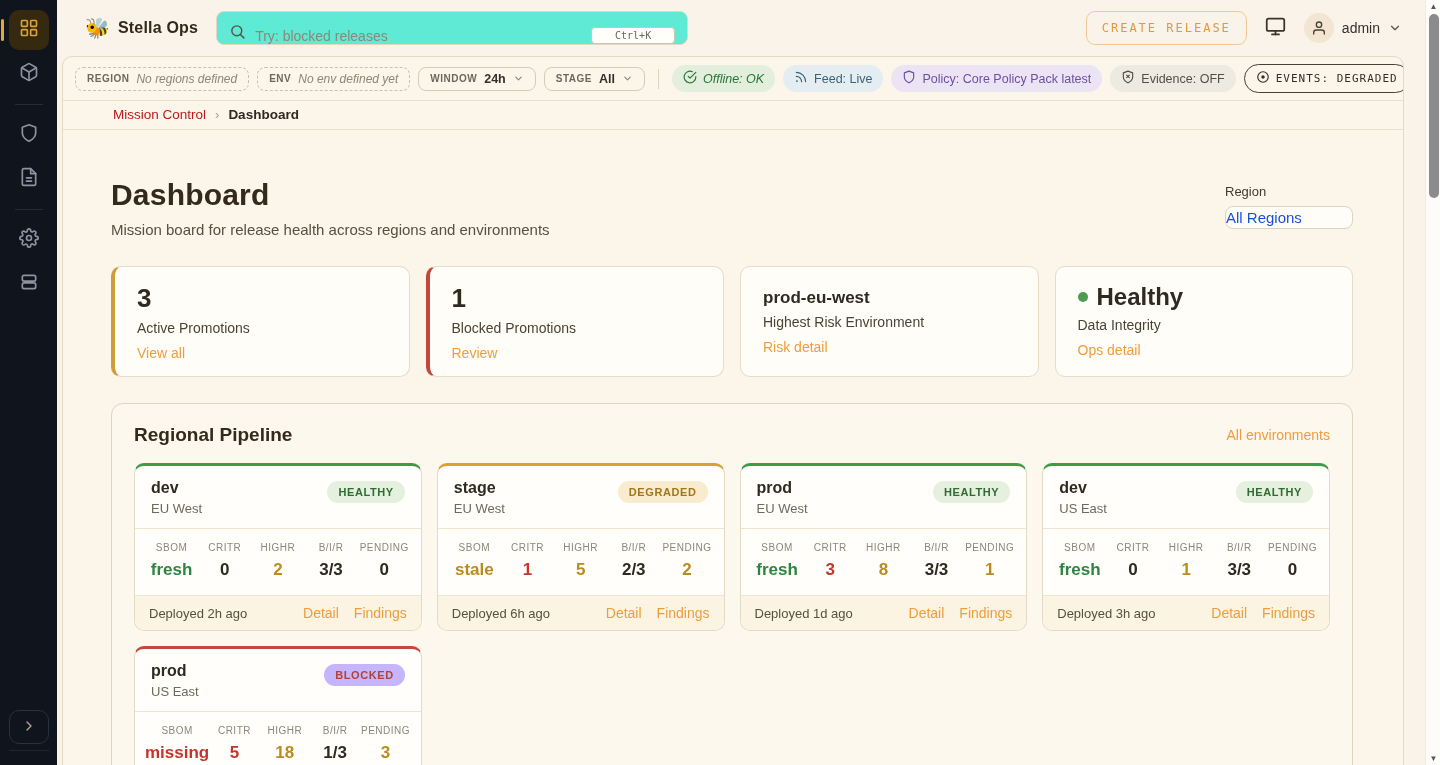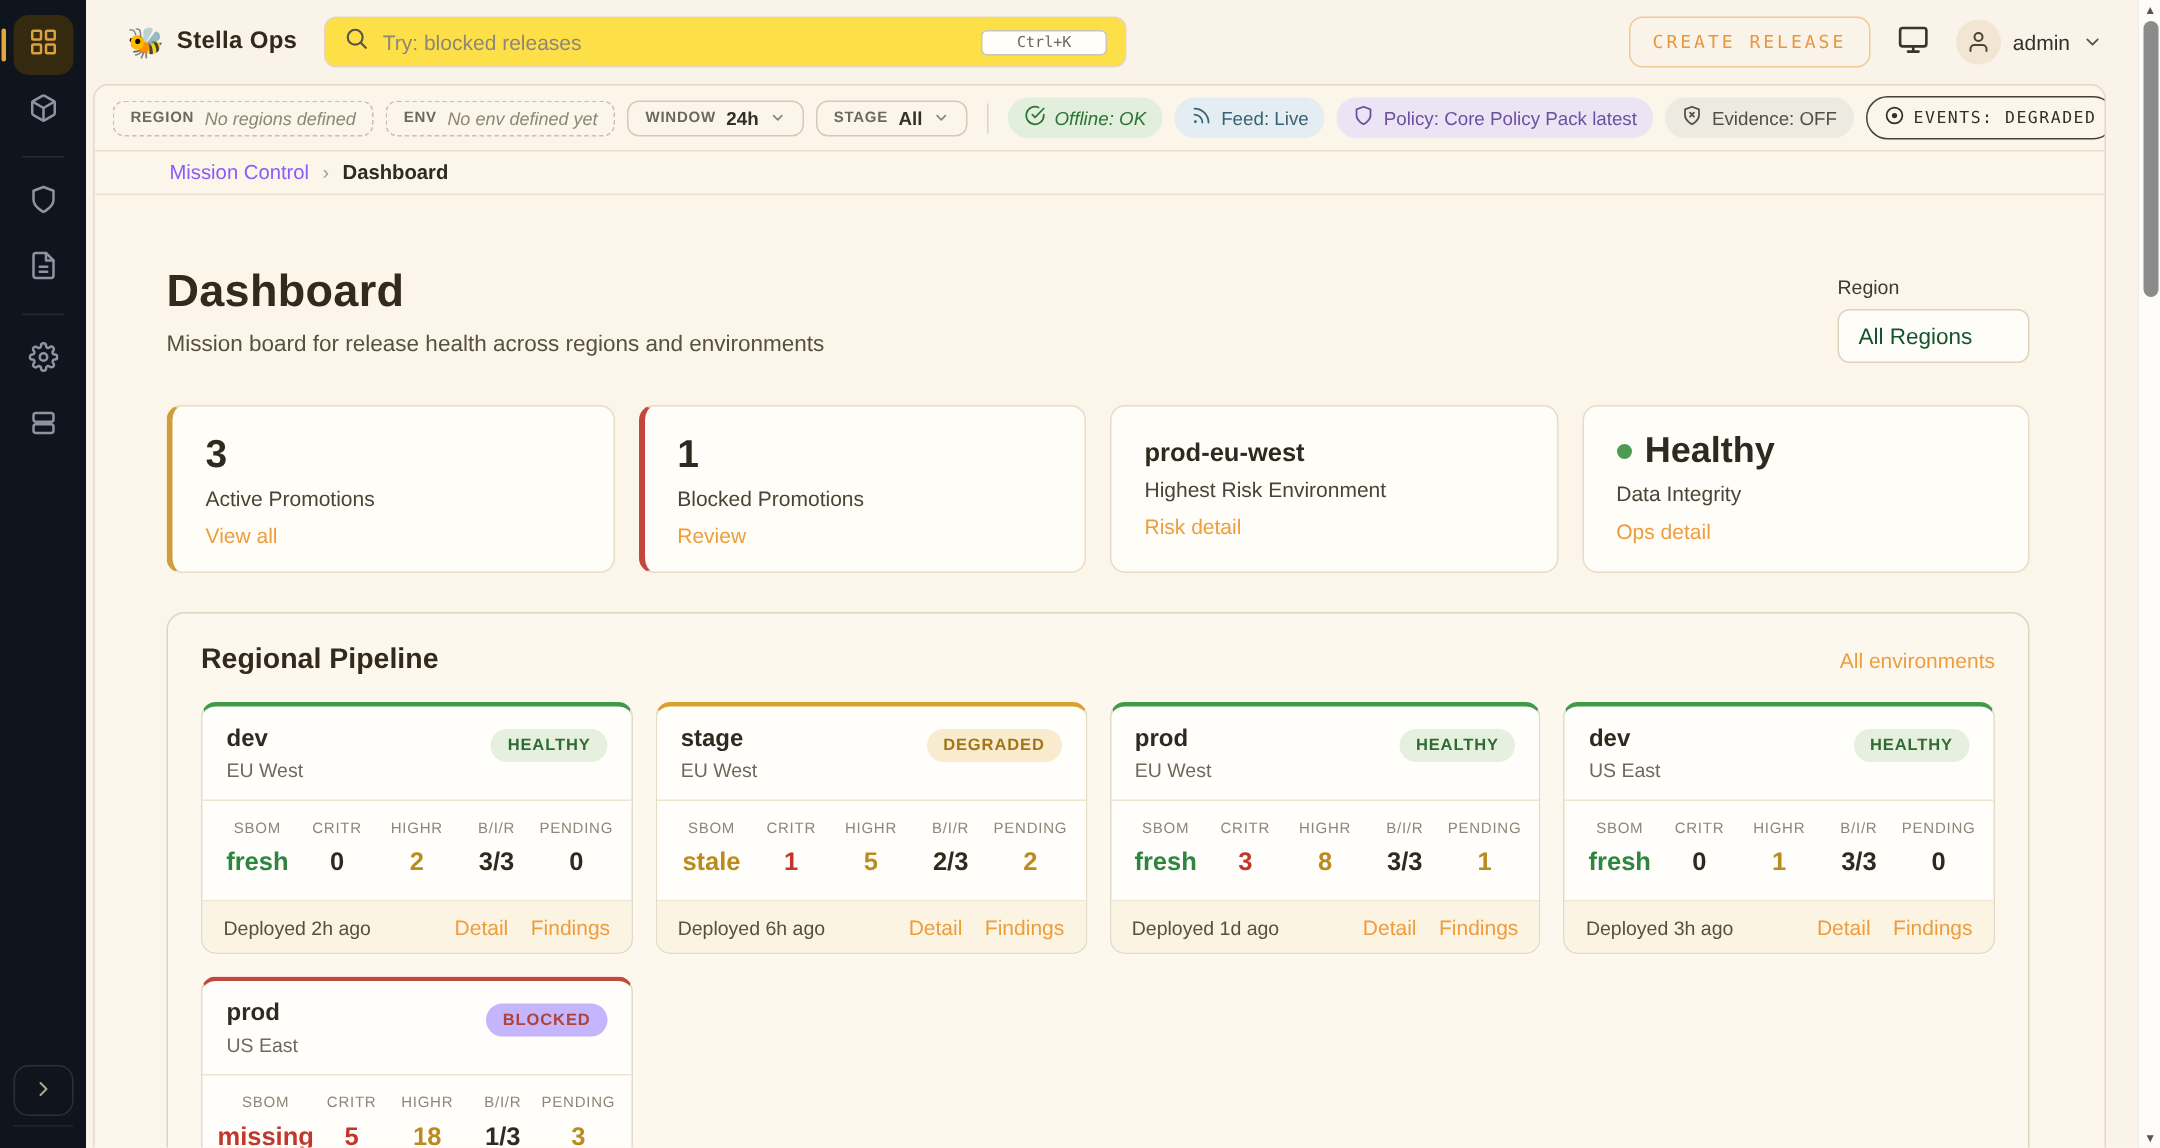--- a/index.html
+++ b/index.html
@@ -40,22 +40,22 @@
   .side-bottom-divider { width:40px; height:1px; background:#20252f; margin-bottom:14px; }
 
   
   .main { margin-left:57px; width:1369px; }
 
   
   .header { height:56px; display:flex; align-items:center; padding:0 24px 0 28px; }
   .logo-emoji { font-size:20px; margin-right:8px; }
   .app-title { font-size:16px; font-weight:bold; color:#33291a; margin-right:18px; letter-spacing:.2px; }
   .search {
-    width:535px; height:34px; border:1px solid #e2d7c3; border-radius:8px;
-    background:#fde047; display:flex; align-items:center; padding:0 12px; gap:9px;
+    width:472px; height:34px; border:1px solid #e2d7c3; border-radius:8px;
+    background:#5eead4; display:flex; align-items:flex-end; padding:0 12px; gap:9px;
   }
   .search svg { width:17px; height:17px; color:#5a5447; flex:0 0 auto; }
   .search input {
     border:none; outline:none; background:transparent; flex:1;
     font-size:14px; color:#4a4436; font-family:"Liberation Sans",sans-serif;
   }
   .search input::placeholder { color:#8e8778; }
   .kbd {
     font-family:"DejaVu Sans Mono", monospace; font-size:10px; color:#6b665a;
     border:1px solid #cdc4b2; border-radius:4px; padding:2px 23px; background:#fffef9;
@@ -108,35 +108,35 @@
   .status-pill[data-tone="outline"] {
     background:transparent; border:1.5px solid #454134; color:#33302a;
     font-family:"DejaVu Sans Mono", monospace; font-size:11px; font-weight:normal; letter-spacing:1px;
   }
 
   
   .breadcrumb {
     display:flex; align-items:center; gap:9px; padding:6px 12px 7px 50px;
     border-bottom:1px solid #e9dfcc; font-size:13.5px;
   }
-  .crumb { color:#8b5cf6; cursor:pointer; }
+  .crumb { color:#b91c1c; cursor:pointer; }
   .crumb-sep { color:#a79f8d; font-size:13px; }
   .crumb-cur { color:#2f2a20; font-weight:bold; }
 
   
   .content { padding:48px 50px 10px 48px; }
   .title-row { display:flex; justify-content:space-between; align-items:flex-start; }
   .page-title { font-size:30px; font-weight:bold; color:#342a1b; letter-spacing:.2px; }
   .page-subtitle { font-size:15px; color:#565040; margin-top:9px; }
   .top-filters { display:flex; gap:18px; padding-top:6px; }
   .fgroup label { display:block; font-size:13px; color:#3f3a2e; margin-bottom:7px; }
   .fselect {
-    min-width:128px; height:36px; border:1px solid #ded3bf; border-radius:8px;
-    background:#fffdf7; display:flex; align-items:center; padding:0 13px;
-    font-size:15px; color:#14532d; cursor:pointer;
+    min-width:128px; height:23px; border:1px solid #ded3bf; border-radius:8px;
+    background:#fffdf7; display:flex; align-items:center; padding:0 0;
+    font-size:15px; color:#1d4ed8; cursor:pointer;
   }
 
   
   .stats { display:grid; grid-template-columns:repeat(4,1fr); gap:16px; margin-top:28px; }
   .stat-card {
     background:#fffdf7; border:1px solid #e6dcc8; border-radius:10px;
     padding:16px 22px 14px; min-height:110px;
   }
   .stat-card[data-accent="amber"] { border-left:4px solid #cf9d3a; }
   .stat-card[data-accent="red"]   { border-left:4px solid #c2473c; }

